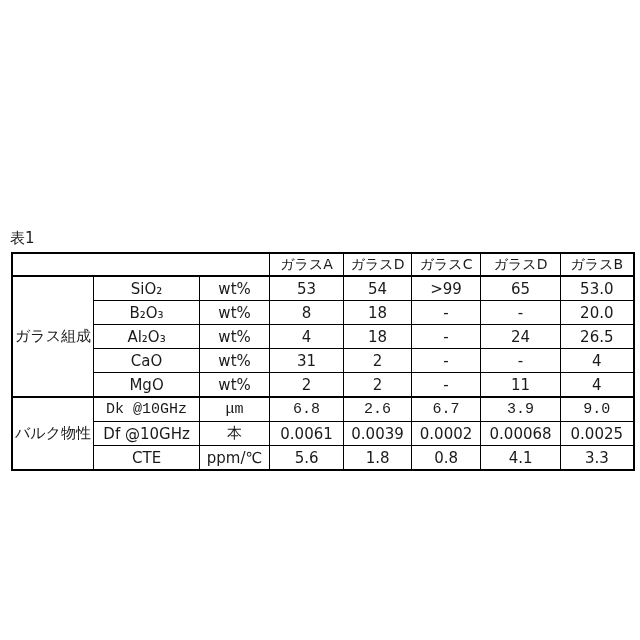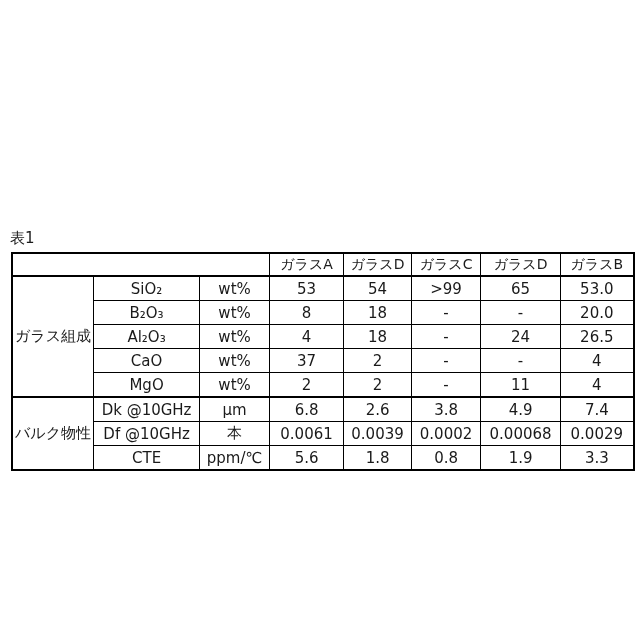--- a/index.html
+++ b/index.html
@@ -41,20 +41,21 @@
     overflow: hidden;
     white-space: nowrap;
   }
   tr.header-row td {
     border-bottom: 2.5px solid #000;
     height: 21px;
     font-size: 14px;
   }
   tr.section-start td {
     border-top: 2.5px solid #000;
+    font-family: Liberation Mono, monospace;
   }
   td.thickL {
     border-left: 2.5px solid #000;
   }
   td.group-cell {
     font-size: 15px;
   }
   td.value-cell {
     font-size: 15px;
   }
@@ -114,21 +115,21 @@
         <td class="value-cell thickL">4</td>
         <td class="value-cell">18</td>
         <td class="value-cell">-</td>
         <td class="value-cell">24</td>
         <td class="value-cell">26.5</td>
       </tr>
 
       <tr>
         <td>CaO</td>
         <td>wt%</td>
-        <td class="value-cell thickL">37</td>
+        <td class="value-cell thickL">31</td>
         <td class="value-cell">2</td>
         <td class="value-cell">-</td>
         <td class="value-cell">-</td>
         <td class="value-cell">4</td>
       </tr>
 
       <tr>
         <td>MgO</td>
         <td>wt%</td>
         <td class="value-cell thickL">2</td>
@@ -137,40 +138,40 @@
         <td class="value-cell">11</td>
         <td class="value-cell">4</td>
       </tr>
 
       <tr class="section-start">
         <td class="group-cell" rowspan="3">バルク物性</td>
         <td>Dk @10GHz</td>
         <td>μm</td>
         <td class="value-cell thickL">6.8</td>
         <td class="value-cell">2.6</td>
-        <td class="value-cell">3.8</td>
-        <td class="value-cell">4.9</td>
-        <td class="value-cell">7.4</td>
+        <td class="value-cell">6.7</td>
+        <td class="value-cell">3.9</td>
+        <td class="value-cell">9.0</td>
       </tr>
 
       <tr>
         <td>Df @10GHz</td>
         <td>本</td>
         <td class="value-cell thickL">0.0061</td>
         <td class="value-cell">0.0039</td>
         <td class="value-cell">0.0002</td>
         <td class="value-cell">0.00068</td>
-        <td class="value-cell">0.0029</td>
+        <td class="value-cell">0.0025</td>
       </tr>
 
       <tr>
         <td>CTE</td>
         <td>ppm/℃</td>
         <td class="value-cell thickL">5.6</td>
         <td class="value-cell">1.8</td>
         <td class="value-cell">0.8</td>
-        <td class="value-cell">1.9</td>
+        <td class="value-cell">4.1</td>
         <td class="value-cell">3.3</td>
       </tr>
     </tbody>
   </table>
 
 </div>
 
 </body></html>

